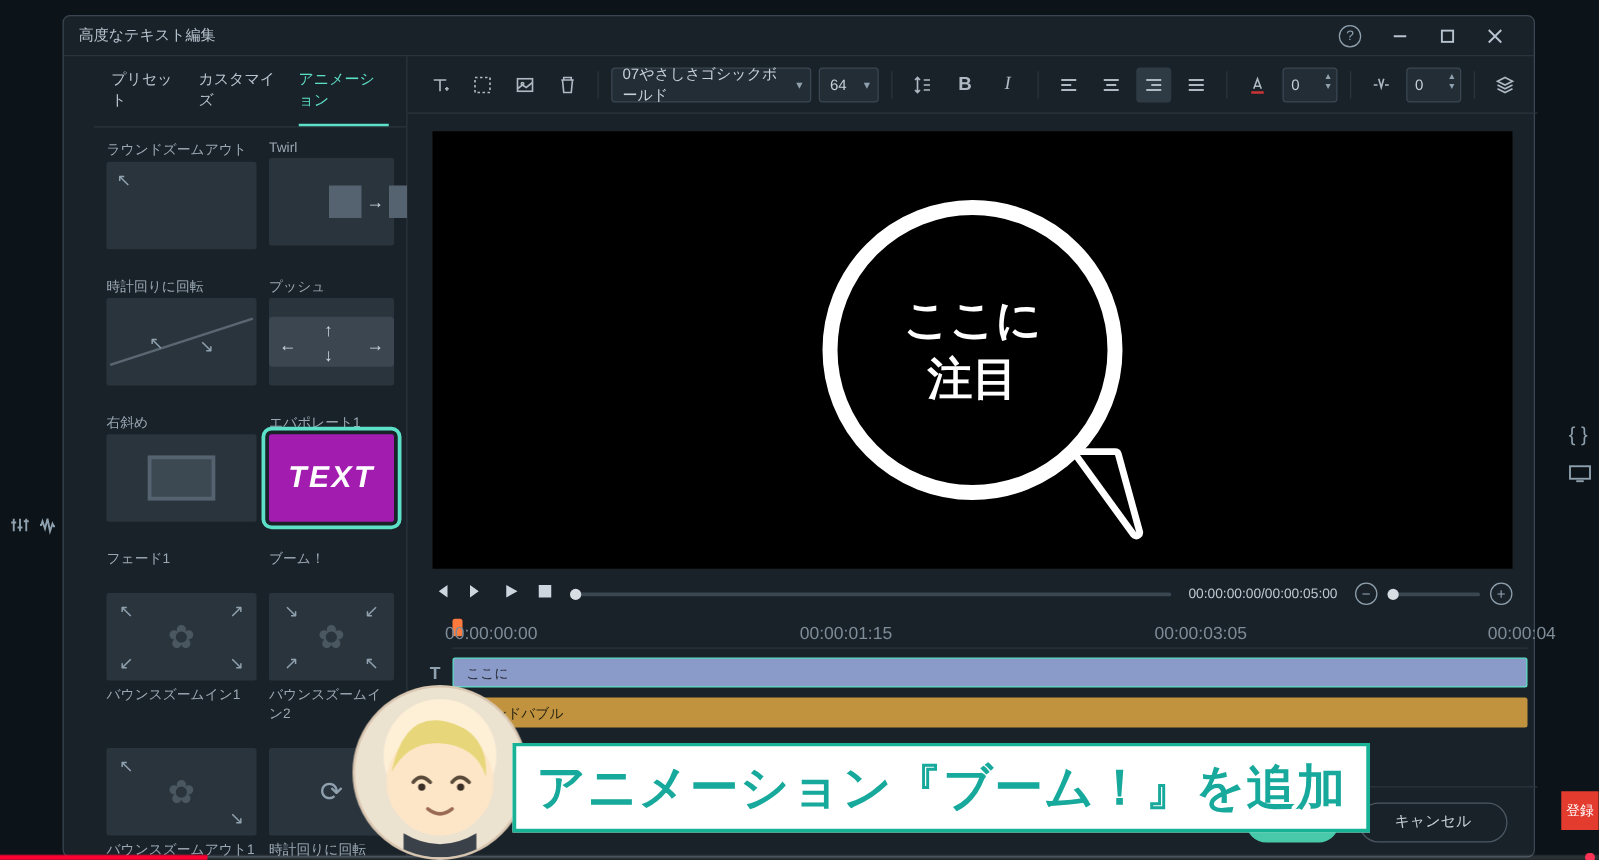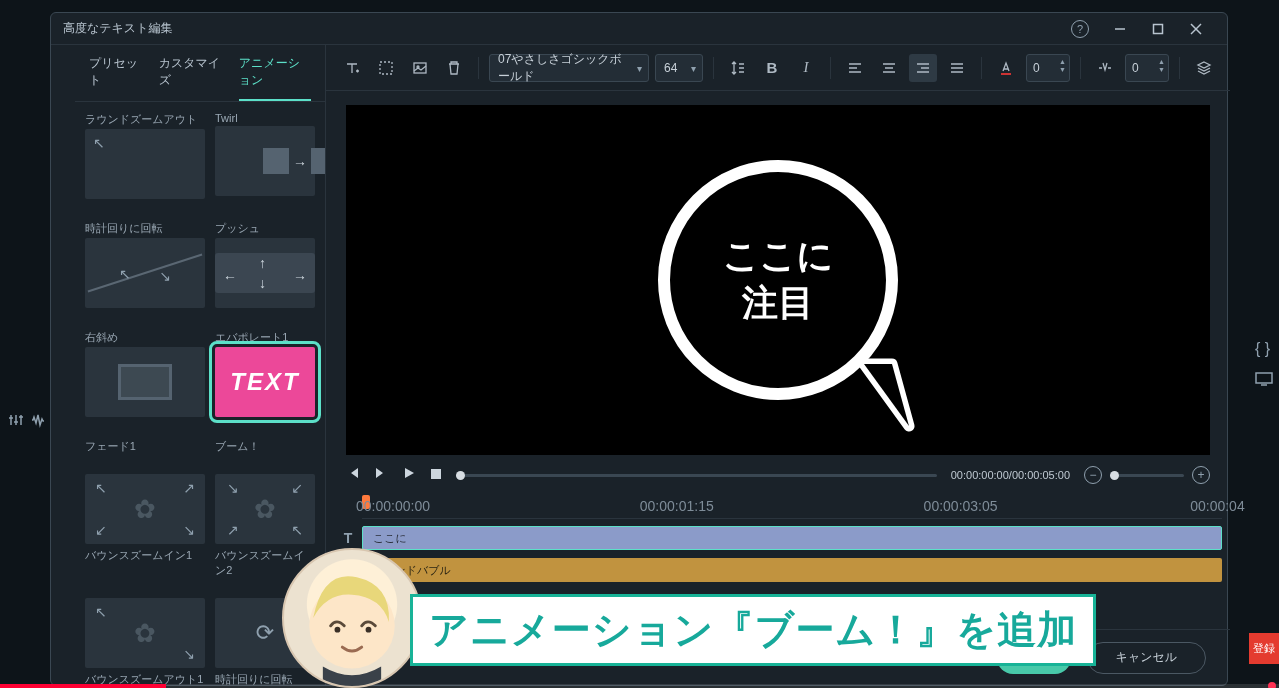--- a/index.html
+++ b/index.html
@@ -25,21 +25,21 @@
 .body { flex: 1; display: flex; min-height: 0; margin-left: 24px; }
 .sidebar { width: 378px; display: flex; flex-direction: column; border-right: 1px solid #2a343d; }
 .tabs { display: flex; gap: 18px; padding: 10px 14px 0 14px; border-bottom: 1px solid #2a343d; }
 .tab { color: #b8c4cf; font-size: 12px; padding-bottom: 10px; cursor: pointer; }
 .tab.active { color: #5ce0c8; border-bottom: 2px solid #5ce0c8; }
 .preset-scroll { flex: 1; overflow-y: auto; padding: 6px 10px 10px 10px; }
 .preset-grid { display: grid; grid-template-columns: 1fr 1fr; gap: 18px 10px; }
 .preset-item { display: flex; flex-direction: column; }
 .preset-label { color: #9aa8b4; font-size: 11px; margin: 4px 0 2px 0; }
 .thumb { width: 100%; height: 70px; background: #2a343d; border-radius: 2px; position: relative; display: flex; align-items: center; justify-content: center; }
-.thumb.dark { background: #ec4899; }
+.thumb.dark { background: #a21caf; }
 .thumb.selected { outline: 3px solid #5ce0c8; outline-offset: 3px; }
 .thumb .txt { color: #fff; font-weight: 900; font-size: 24px; letter-spacing: 2px; font-style: italic;}
 .thumb .arrow { color: #cfd8df; font-size: 14px; position: absolute; }
 .thumb .rect { width: 54px; height: 36px; background: #3d4952; border: 3px solid #556370; }
 .thumb .dashline { width: 120px; height: 2px; background: #5a6773; transform: rotate(-18deg); }
 .thumb .flower { color: #4a5761; font-size: 26px; }
 .thumb .corner-arrow { position: absolute; color: #8fa0ae; font-size: 14px; }
 
 .main { flex: 1; display: flex; flex-direction: column; min-height: 0; }
 .toolbar { height: 46px; display: flex; align-items: center; padding: 0 12px; gap: 6px; border-bottom: 1px solid #2a343d; }

